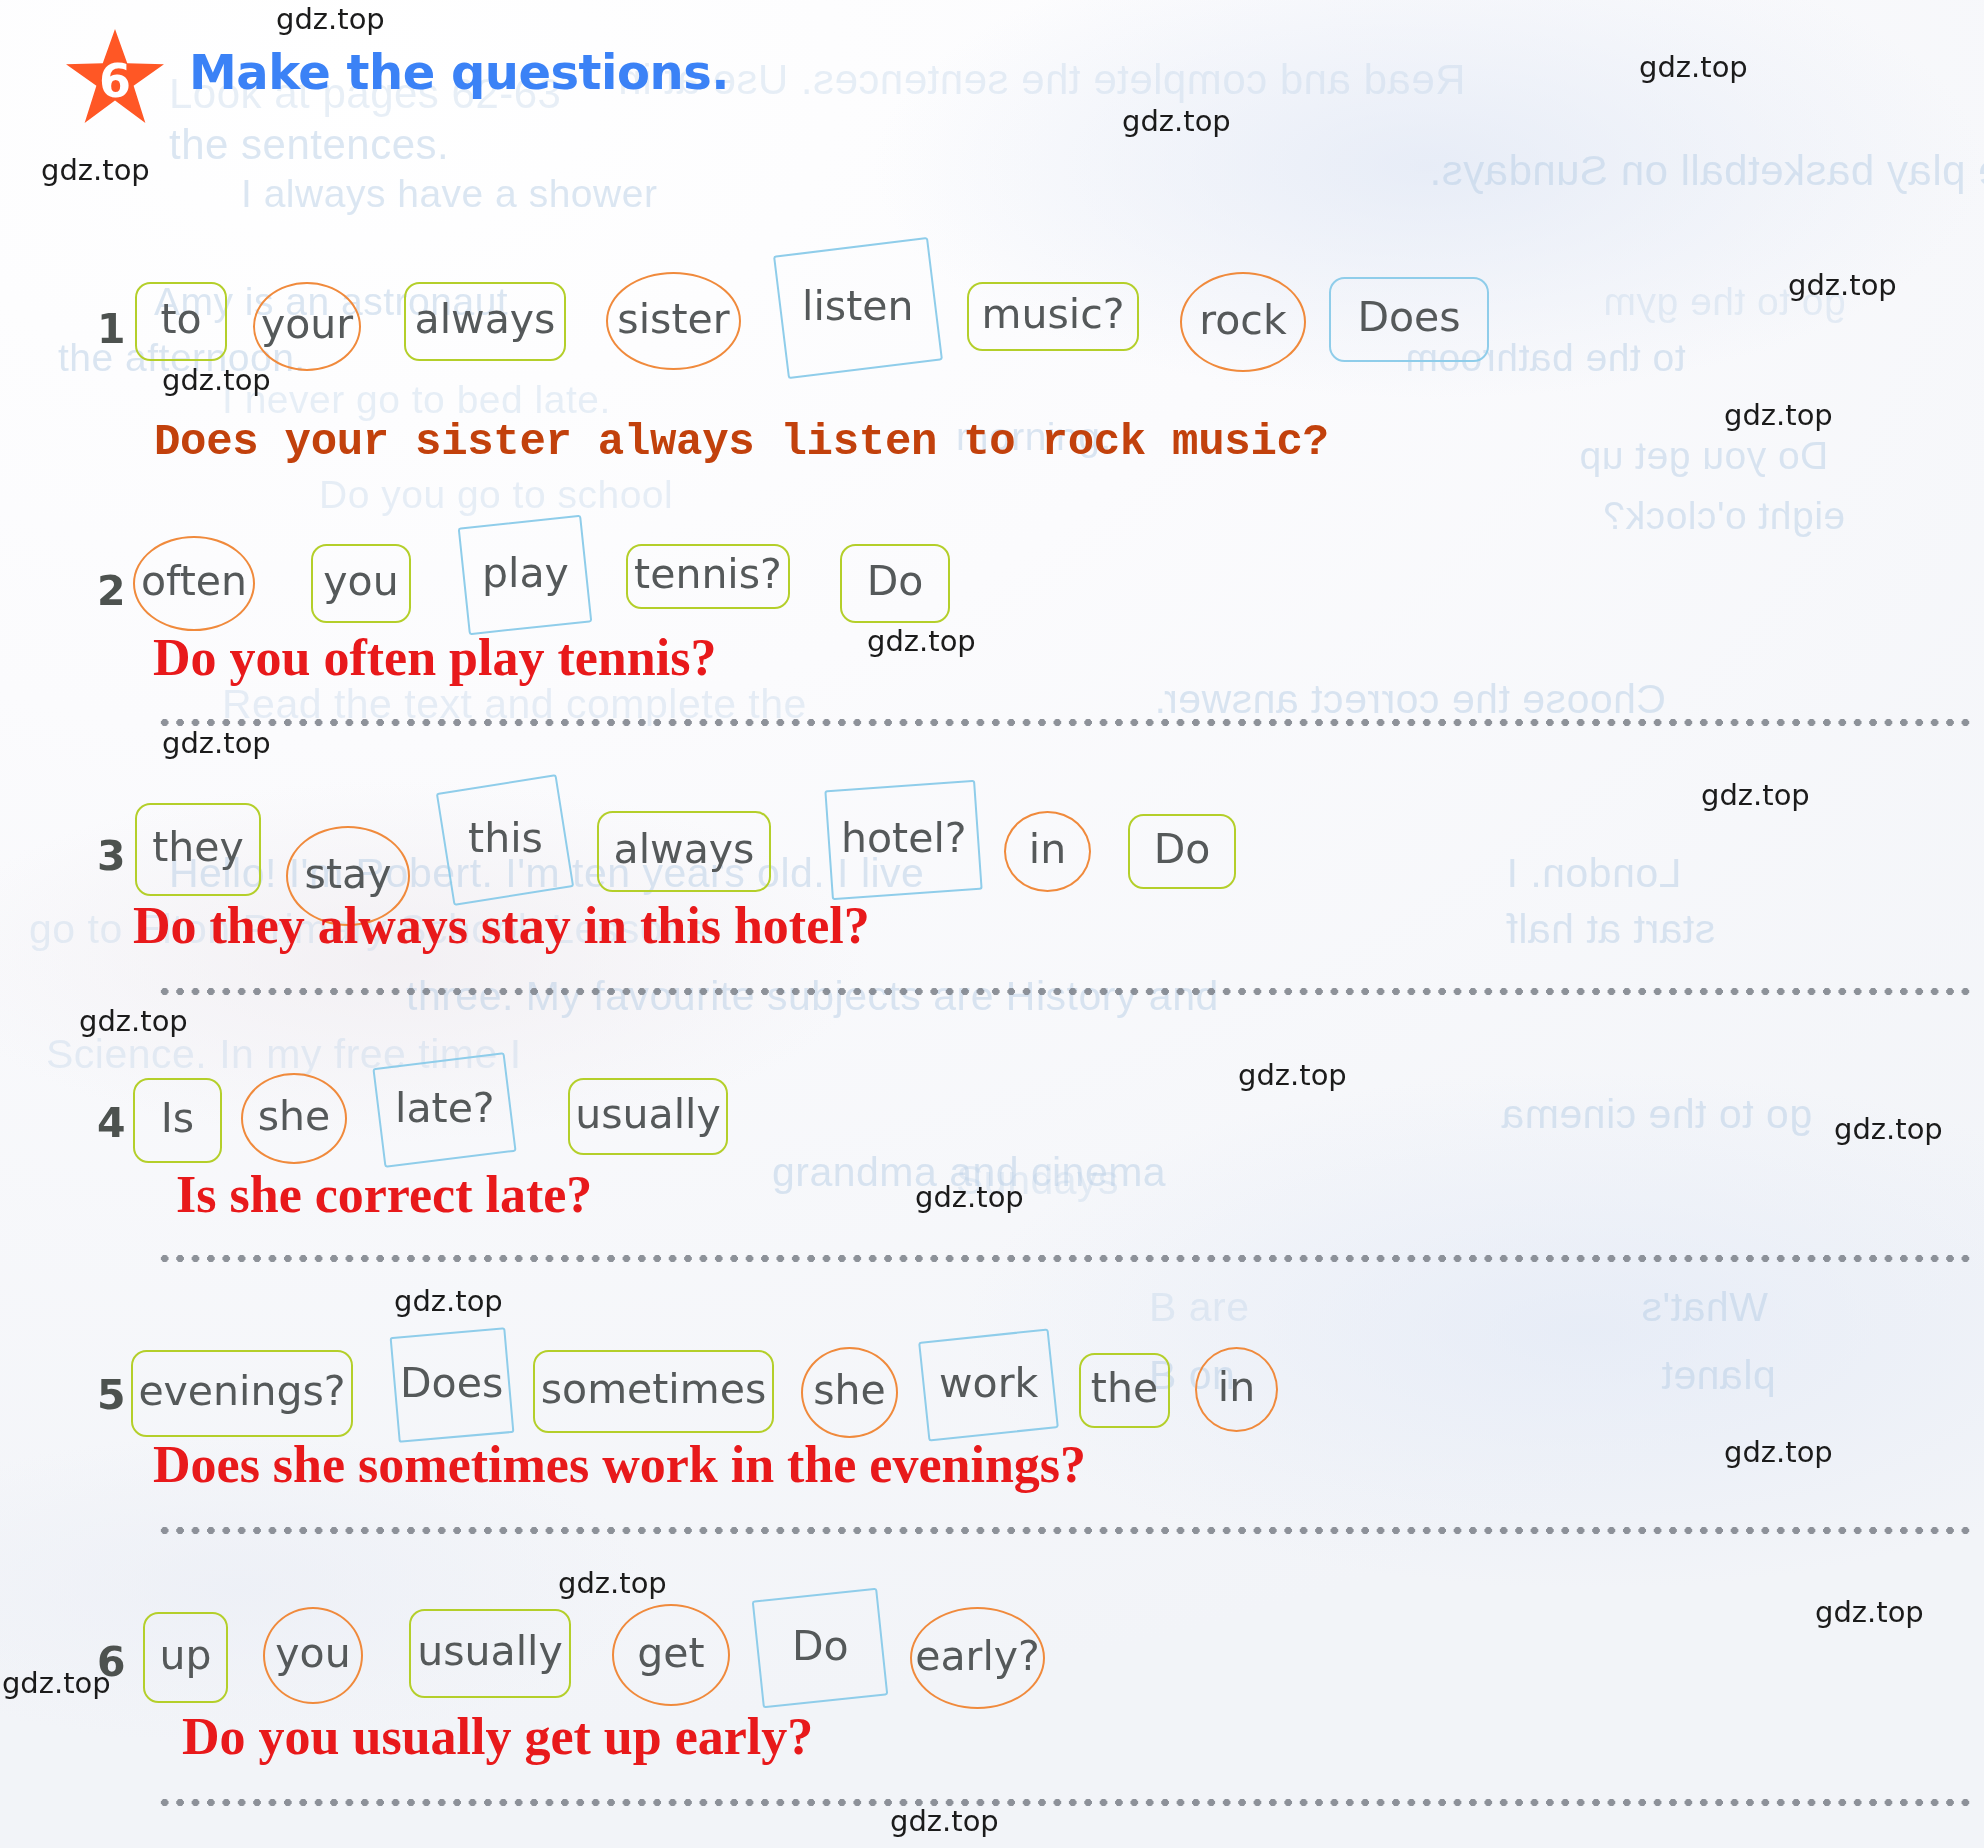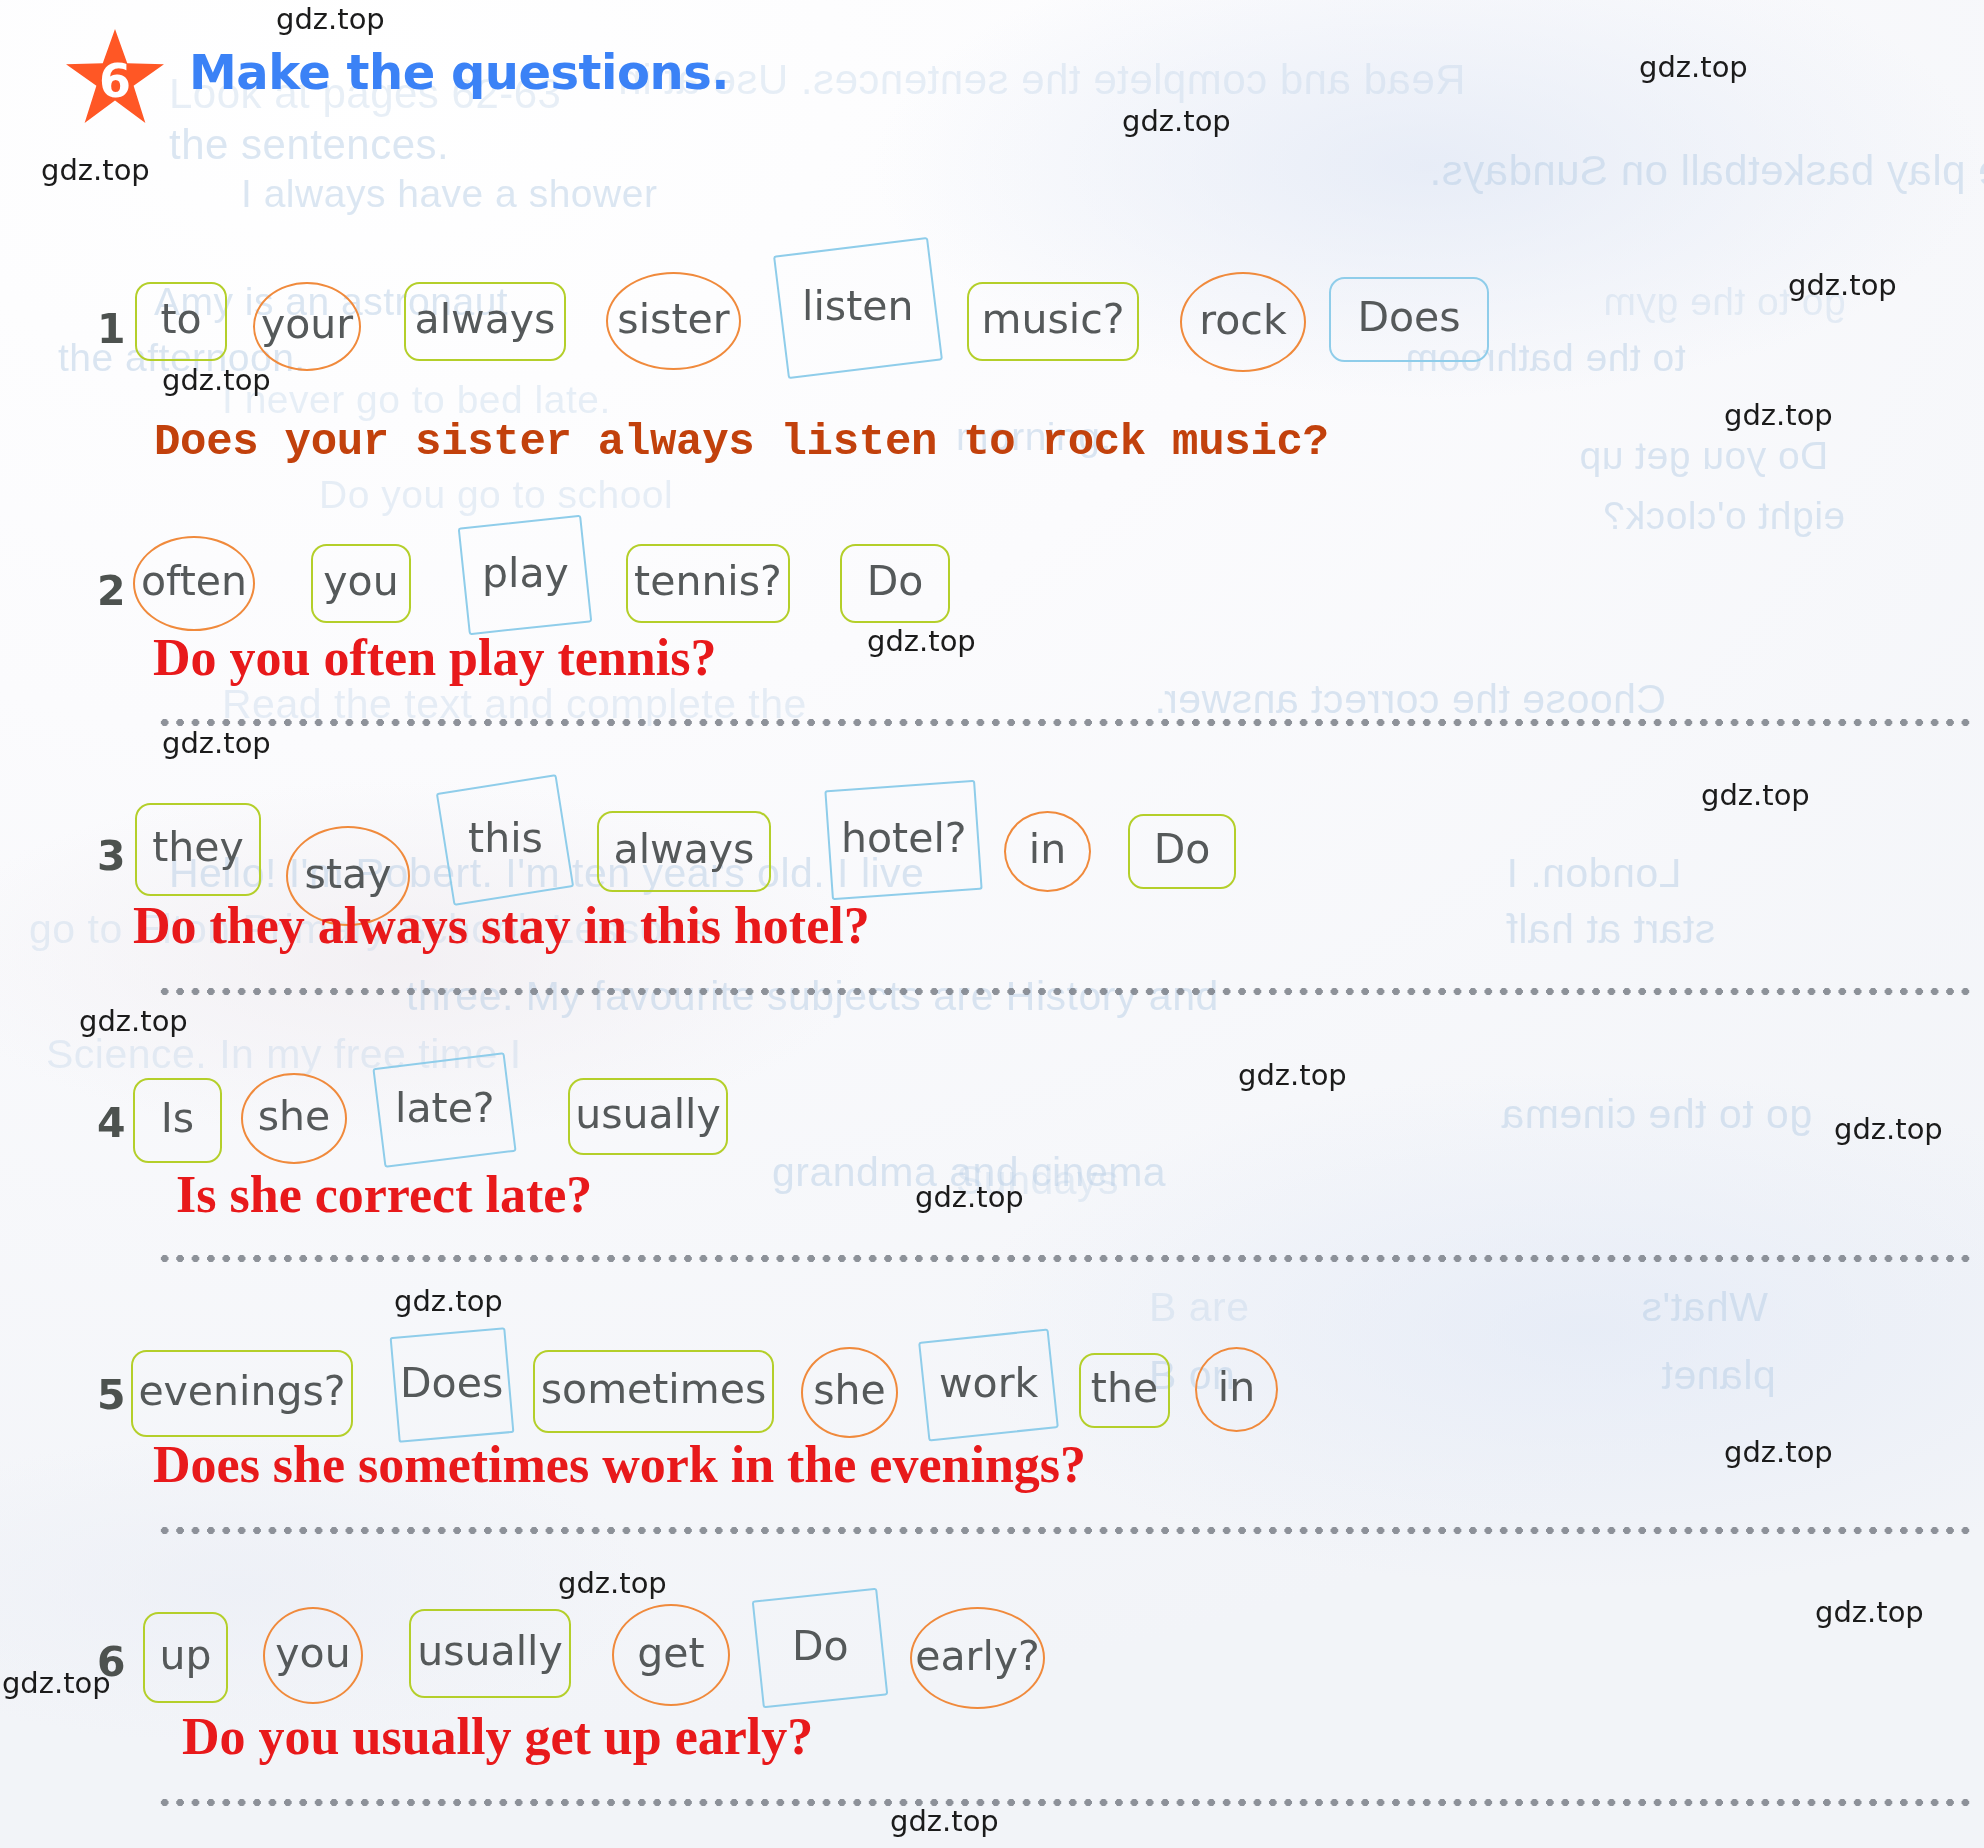--- a/index.html
+++ b/index.html
@@ -179,21 +179,21 @@
       </div>
       <div class="tile rect" style="left: 404px; top: 282px; width: 162px; height: 79px; font-size: 41px;">
         <span class="txt">always</span>
       </div>
       <div class="tile oval" style="left: 606px; top: 272px; width: 135px; height: 98px; font-size: 41px;">
         <span class="txt">sister</span>
       </div>
       <div class="tile tilt" style="left: 780px; top: 246px; width: 156px; height: 124px; font-size: 41px; transform: rotate(-7deg);">
         <span class="txt" style="transform: rotate(7deg);">listen</span>
       </div>
-      <div class="tile rect" style="left: 967px; top: 282px; width: 172px; height: 79px; font-size: 41px;">
+      <div class="tile rect" style="left: 967px; top: 282px; width: 172px; height: 69px; font-size: 41px;">
         <span class="txt">music?</span>
       </div>
       <div class="tile oval" style="left: 1180px; top: 272px; width: 126px; height: 100px; font-size: 41px;">
         <span class="txt">rock</span>
       </div>
       <div class="tile rect-blue" style="left: 1329px; top: 277px; width: 160px; height: 85px; font-size: 41px;">
         <span class="txt">Does</span>
       </div>
       <div class="answer-blue" style="left: 154px; top: 417px; font-size: 44px;">Does your sister always listen to rock music?</div>
     </div>
@@ -201,21 +201,21 @@
       <div class="rownum" style="left: 97px; top: 567px;">2</div>
       <div class="tile oval" style="left: 133px; top: 536px; width: 122px; height: 95px; font-size: 41px;">
         <span class="txt">often</span>
       </div>
       <div class="tile rect" style="left: 311px; top: 544px; width: 100px; height: 79px; font-size: 41px;">
         <span class="txt">you</span>
       </div>
       <div class="tile tilt" style="left: 463px; top: 521px; width: 124px; height: 108px; font-size: 41px; transform: rotate(-6deg);">
         <span class="txt" style="transform: rotate(6deg);">play</span>
       </div>
-      <div class="tile rect" style="left: 626px; top: 544px; width: 164px; height: 79px; font-size: 41px;">
+      <div class="tile rect" style="left: 626px; top: 544px; width: 164px; height: 65px; font-size: 41px;">
         <span class="txt">tennis?</span>
       </div>
       <div class="tile rect" style="left: 840px; top: 544px; width: 110px; height: 79px; font-size: 41px;">
         <span class="txt">Do</span>
       </div>
       <div class="answer-red" style="left: 153px; top: 628px;">Do you often play tennis?</div>
       <div class="dotline" style="left: 157px; top: 719px; width: 1815px;"></div>
     </div>
     <div class="row">
       <div class="rownum" style="left: 97px; top: 832px;">3</div>

